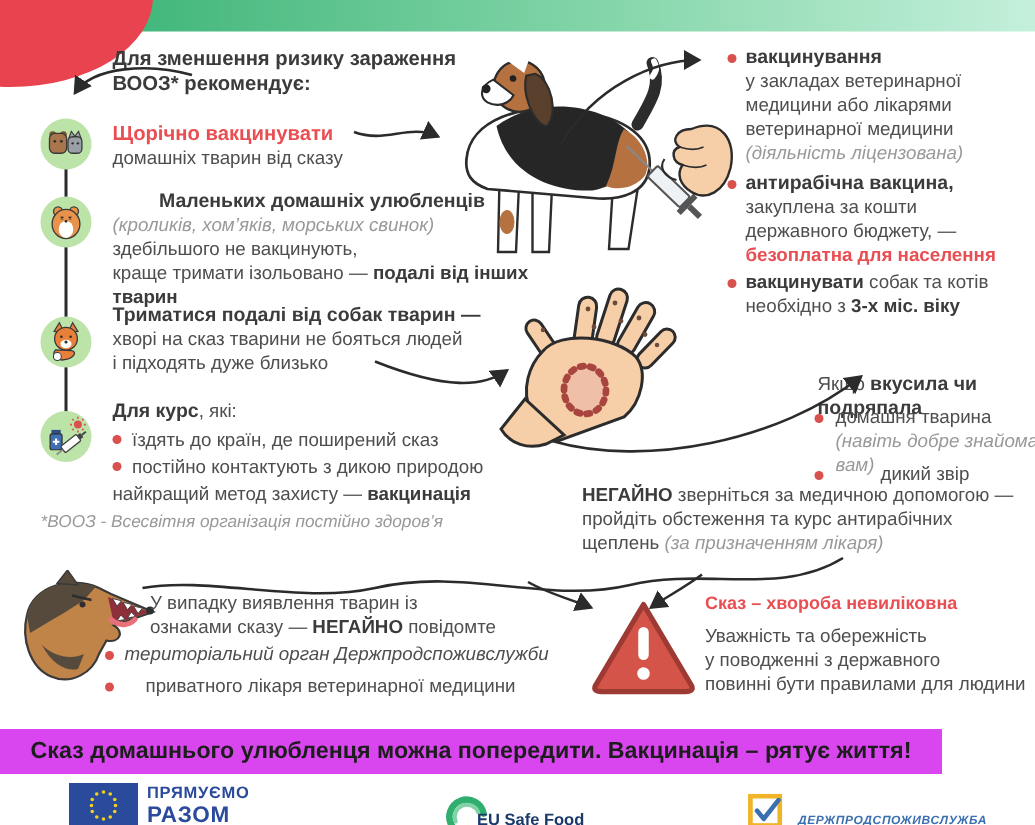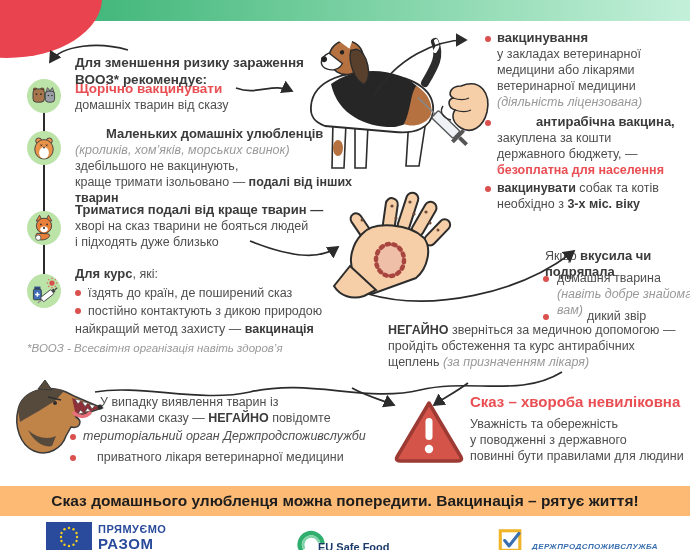--- a/index.html
+++ b/index.html
@@ -14,21 +14,21 @@
   .red{color:#e94e53;font-weight:700;}
   .dot{position:absolute;width:6px;height:6px;border-radius:50%;background:#d9504d;}
   .topbar{position:absolute;left:0;top:0;right:0;height:21px;
           background:linear-gradient(90deg,#2fae6e 0%,#7fd3a6 55%,#c4f0da 100%);z-index:1;}
   .redblob{position:absolute;left:-88px;top:-62px;width:190px;height:120px;border-radius:50%;
            background:#e8434e;z-index:2;}
   .railline{position:absolute;left:43px;top:96px;width:2px;height:196px;background:#2b2b2b;z-index:2;}
   .iconcirc{position:absolute;left:27px;width:34px;height:34px;border-radius:50%;
             background:#bce3a8;z-index:3;display:flex;align-items:center;justify-content:center;}
   .arrowlayer{position:absolute;left:0;top:0;width:690px;height:550px;z-index:4;pointer-events:none;}
-  .banner{position:absolute;left:0;top:486px;width:690px;height:30px;background:#fdba74;
+  .banner{position:absolute;left:0;top:486px;width:628px;height:30px;background:#d946ef;
           display:flex;align-items:center;justify-content:center;z-index:5;}
   .banner span{font-size:15.5px;font-weight:700;color:#1d1d1d;}
   .z5{z-index:5;}
   .z3{z-index:3;}
 </style>
 </head>
 <body>
 
 <div id="canvas">
 
@@ -107,51 +107,51 @@
       <path d="M9.5,18.5 v5 M7,21 h5" stroke="#fff" stroke-width="1.6"></path>
       <g transform="rotate(-38 21 22)">
         <rect x="13" y="19" width="15" height="6" rx="1" fill="#fff" stroke="#444" stroke-width="1"></rect>
         <rect x="28" y="20" width="3" height="4" fill="#444"></rect>
         <path d="M31,22 h4" stroke="#444" stroke-width="1.4"></path>
         <path d="M13,22 h-6" stroke="#888" stroke-width="1.3"></path>
       </g>
     </svg>
   </div>
 
-  <div class="abs h z3" style="left:75px;top:30px;width:270px;margin-top:24px;">
+  <div class="abs h z3" style="left:75px;top:30px;width:270px;">
     <div>Для зменшення ризику зараження</div>
     <div>ВООЗ* рекомендує:</div>
   </div>
 
   <div class="abs z3" style="left:75px;top:80px;width:240px;">
     <div class="red" style="font-size:13.5px;line-height:17px;">Щорічно вакцинувати</div>
     <div class="t">домашніх тварин від сказу</div>
   </div>
 
   <div class="abs z3" style="left:75px;top:126px;width:300px;">
     <div class="h" style="font-size:13px;line-height:16px;margin-left:31px;">Маленьких домашніх улюбленців</div>
     <div class="t it">(кроликів, хом’яків, морських свинок)</div>
     <div class="t">здебільшого не вакцинують,</div>
     <div class="t"><span>краще тримати ізольовано — </span><span class="bold">подалі від інших тварин</span></div>
   </div>
 
   <div class="abs z3" style="left:75px;top:202px;width:290px;">
-    <div class="h" style="font-size:13px;line-height:16px;">Триматися подалі від краще тварин —</div>
+    <div class="h" style="font-size:13px;line-height:16px;">Триматися подалі від собак тварин —</div>
     <div class="t">хворі на сказ тварини не бояться людей</div>
     <div class="t">і підходять дуже близько</div>
   </div>
 
   <div class="abs z3" style="left:75px;top:266px;width:300px;">
     <div class="t"><span class="bold" style="font-size:13px;">Для курс</span><span>, які:</span></div>
     <div class="t" style="margin-top:3px;padding-left:13px;position:relative;"><span class="dot" style="left:0;top:5px;"></span><span>їздять до країн, де поширений сказ</span></div>
     <div class="t" style="margin-top:2px;padding-left:13px;position:relative;"><span class="dot" style="left:0;top:5px;"></span><span>постійно контактують з дикою природою</span></div>
     <div class="t" style="margin-top:2px;"><span>найкращий метод захисту — </span><span class="bold">вакцинація</span></div>
   </div>
 
-  <div class="abs it z3" style="left:27px;top:342px;font-size:11.5px;">*ВООЗ - Всесвітня організація навіть здоров’я</div>
+  <div class="abs it z3" style="left:27px;top:342px;font-size:11.5px;">*ВООЗ - Всесвітня організація постійно здоров’я</div>
 
   <svg class="abs z3" style="left:283px;top:28px;" width="210" height="150" viewBox="0 0 210 150">
     <path d="M142,55 C152,38 158,28 152,14" stroke="#2c2c2c" stroke-width="8" stroke-linecap="round" fill="none"></path>
     <path d="M152,23 C155,19 155,17 153,13" stroke="#fff" stroke-width="4" stroke-linecap="round" fill="none"></path>
     <path d="M126,90 L123,138 L136,138 L143,92 Z" fill="#fff" stroke="#2c2c2c" stroke-width="1.6"></path>
     <path d="M50,92 L49,140 L61,140 L63,95 Z" fill="#fff" stroke="#2c2c2c" stroke-width="1.6"></path>
     <path d="M72,95 L72,140 L83,140 L85,97 Z" fill="#fff" stroke="#2c2c2c" stroke-width="1.6"></path>
     <ellipse cx="55" cy="120" rx="5" ry="8" fill="#b5713f"></ellipse>
     <path d="M28,78 C30,52 65,40 100,46 C135,50 152,64 150,84 C148,100 132,106 112,104 L42,98 C31,94 27,88 28,78 Z" fill="#fff" stroke="#2c2c2c" stroke-width="1.8"></path>
     <path d="M48,56 C75,36 118,40 138,62 C143,78 134,95 112,99 C85,100 55,88 48,56 Z" fill="#262626"></path>
@@ -181,21 +181,21 @@
   <div class="abs z3" style="left:497px;top:30px;width:190px;">
     <div class="bold" style="font-size:13px;line-height:16px;">вакцинування</div>
     <div class="t">у закладах ветеринарної</div>
     <div class="t">медицини або лікарями</div>
     <div class="t">ветеринарної медицини</div>
     <div class="t it">(діяльність ліцензована)</div>
   </div>
 
   <span class="dot" style="left:485px;top:120px;z-index:5;"></span>
   <div class="abs z3" style="left:497px;top:114px;width:190px;">
-    <div class="bold" style="font-size:13px;line-height:16px;margin-left:39px;">антирабічна вакцина,</div>
+    <div class="bold" style="font-size:13px;line-height:16px;">антирабічна вакцина,</div>
     <div class="t">закуплена за кошти</div>
     <div class="t">державного бюджету, —</div>
     <div class="red" style="font-size:12.5px;line-height:16px;">безоплатна для населення</div>
   </div>
 
   <span class="dot" style="left:485px;top:186px;z-index:5;"></span>
   <div class="abs z3" style="left:497px;top:180px;width:190px;">
     <div class="t"><span class="bold">вакцинувати</span><span> собак та котів</span></div>
     <div class="t"><span>необхідно з </span><span class="bold">3-х міс. віку</span></div>
   </div>
@@ -268,21 +268,21 @@
   <span class="dot" style="left:70px;top:455px;z-index:5;"></span>
   <div class="abs t z3" style="left:97px;top:449px;">приватного лікаря ветеринарної медицини</div>
 
   <svg class="abs z3" style="left:393px;top:398px;" width="72" height="68" viewBox="0 0 72 68">
     <path d="M36,5 L68,59 Q70,63 64,63 L8,63 Q2,63 4,59 Z" fill="#d4544a" stroke="#9c3a33" stroke-width="3.5" stroke-linejoin="round"></path>
     <rect x="32.5" y="20" width="7" height="22" rx="3.5" fill="#fff"></rect>
     <circle cx="36" cy="51" r="4.2" fill="#fff"></circle>
   </svg>
 
   <div class="abs z3" style="left:470px;top:394px;width:220px;">
-    <div class="red" style="font-size:15px;line-height:16px;margin-bottom:6px;">Сказ – хвороба невиліковна</div>
+    <div class="red" style="font-size:12px;line-height:16px;margin-bottom:6px;">Сказ – хвороба невиліковна</div>
     <div class="t">Уважність та обережність</div>
     <div class="t">у поводженні з державного</div>
     <div class="t">повинні бути правилами для людини</div>
   </div>
 
   <div class="banner">
     <span>Сказ домашнього улюбленця можна попередити. Вакцинація – рятує життя!</span>
   </div>
 
   <div class="abs z5" style="left:46px;top:522px;">

